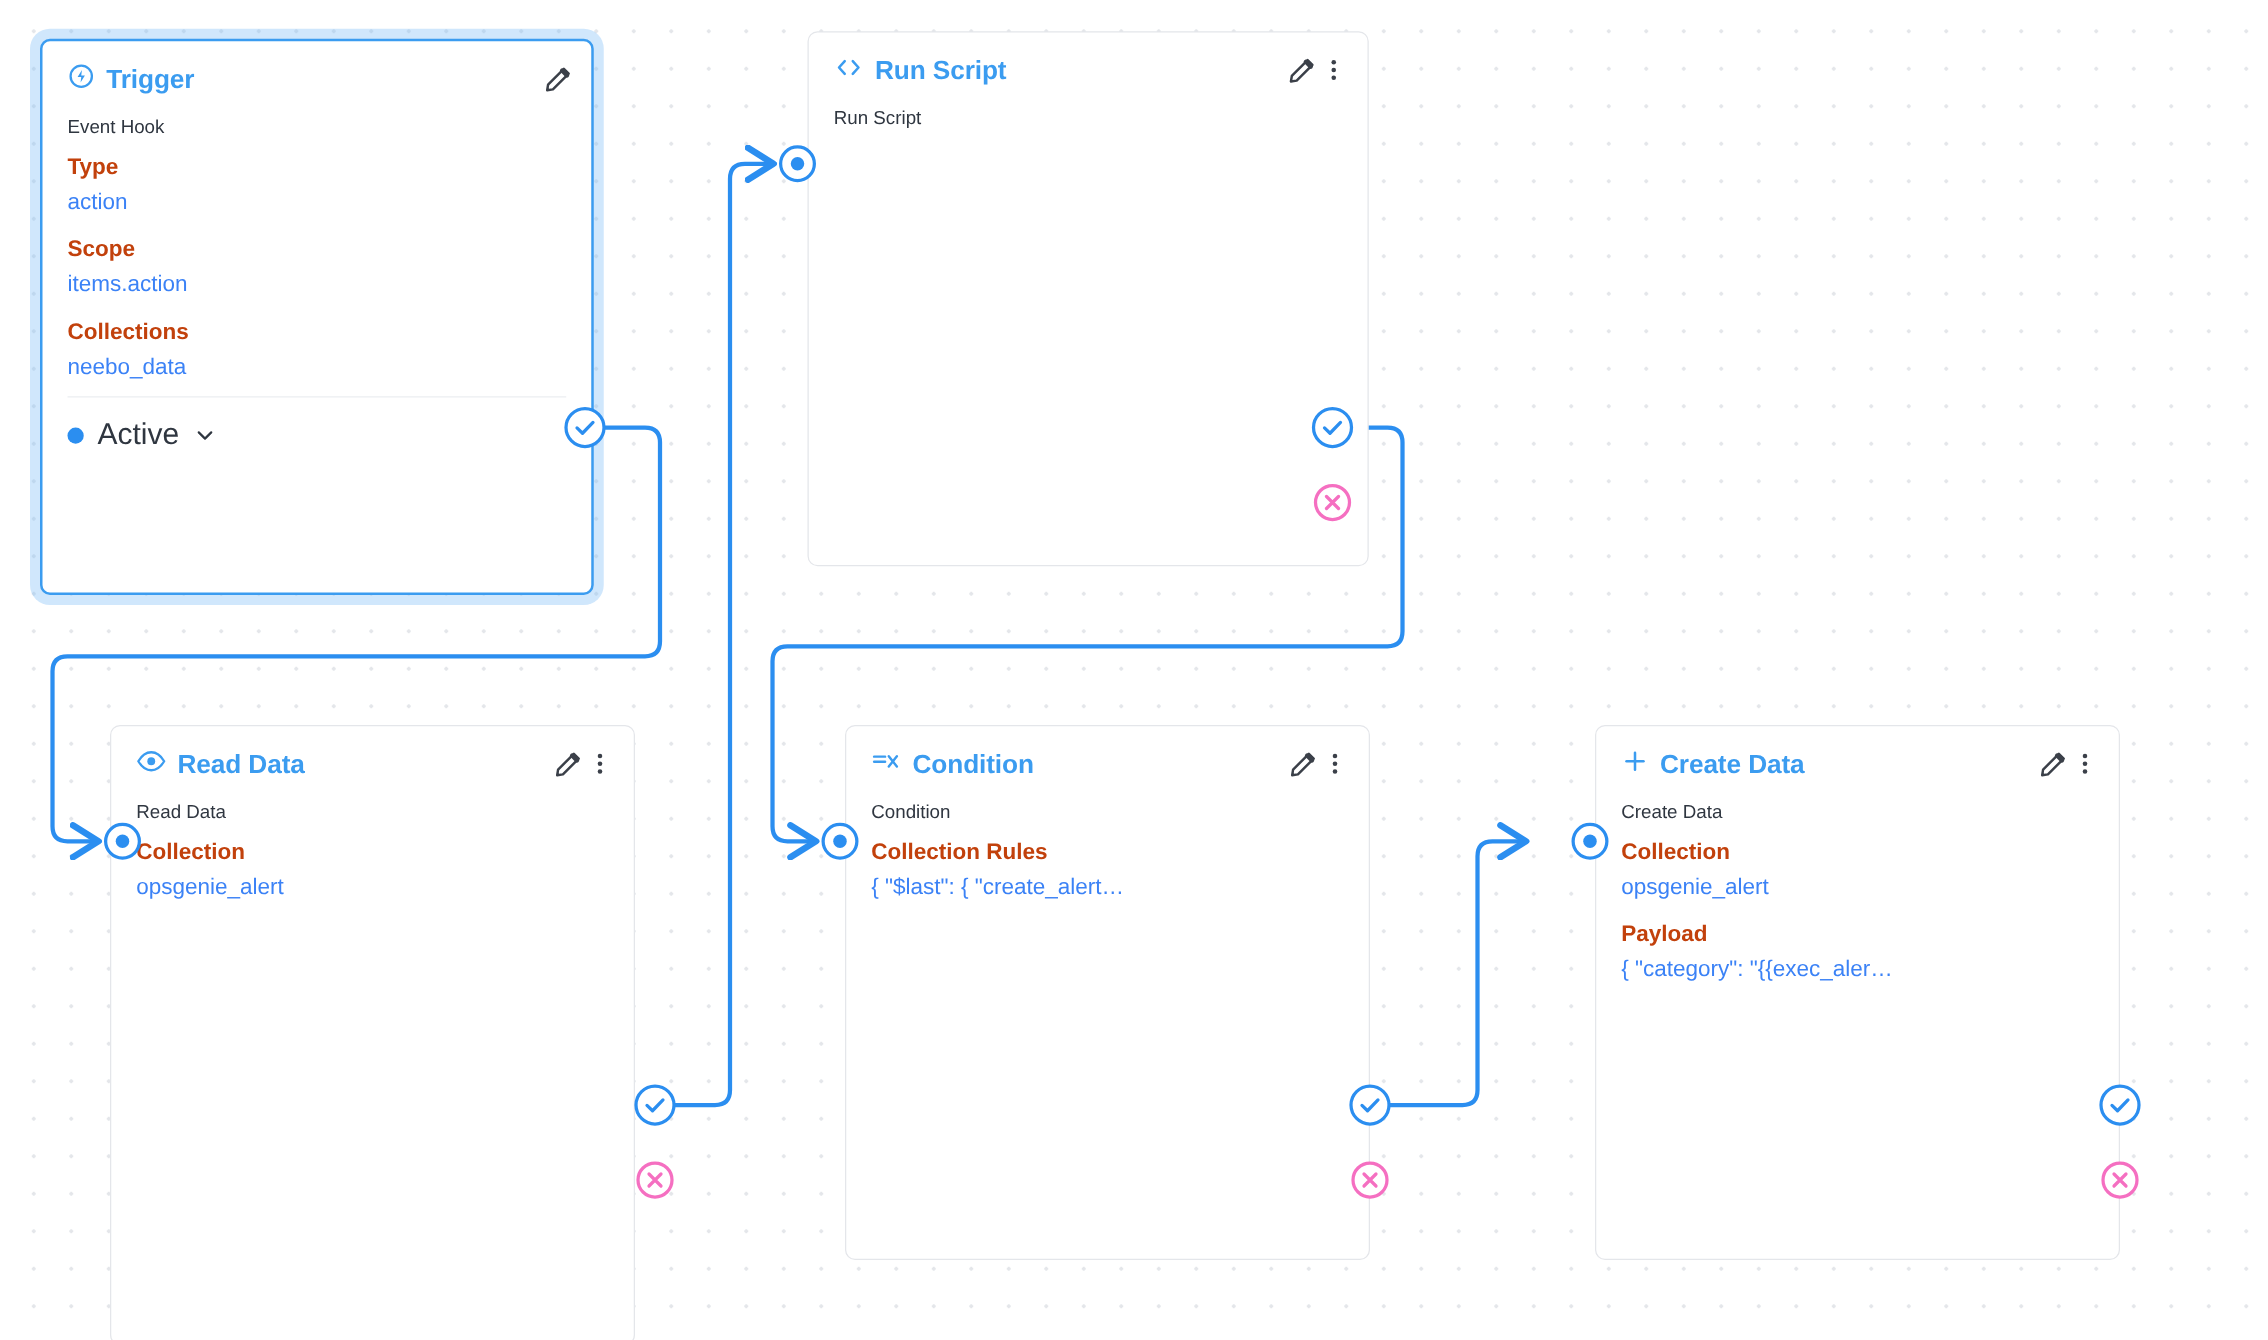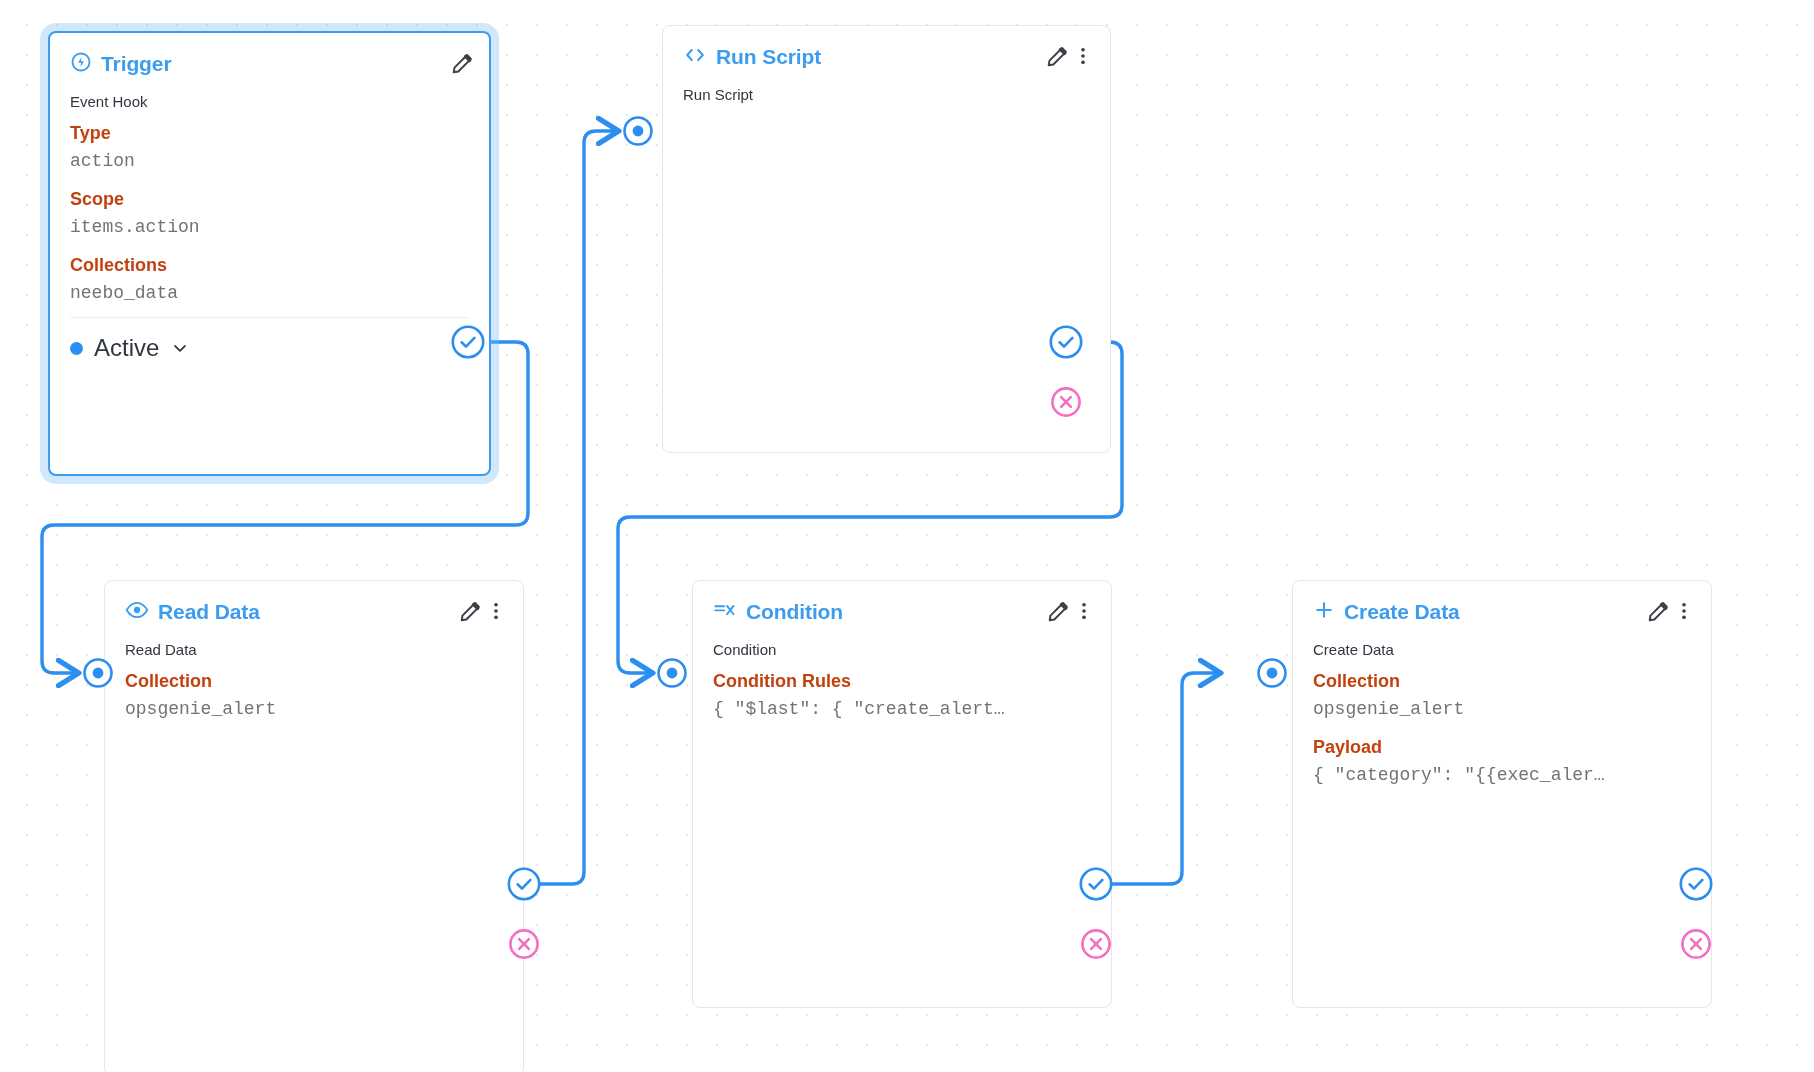--- a/index.html
+++ b/index.html
@@ -26,21 +26,20 @@
   }
 
   
   .node {
     position: absolute;
     background: #ffffff;
     border: 1px solid #e4e6ea;
     border-radius: 8px;
     box-sizing: border-box;
     z-index: 2;
-    margin-left: 16px;
   }
   .node.trigger {
     border: 2px solid #3b9cf0;
     box-shadow: 0 0 0 8px rgba(120,185,245,0.35);
     border-radius: 8px;
   }
   .node-header {
     display: flex;
     align-items: center;
     height: 46px;
@@ -74,23 +73,23 @@
     line-height: 30px;
     margin-bottom: 2px;
   }
   .field-label {
     font-size: 18px;
     font-weight: 700;
     color: #c2410c;
     line-height: 28px;
   }
   .field-value {
-    font-family: Liberation Mono, monospace;
+    font-family: Liberation Sans, sans-serif;
     font-size: 18px;
-    color: #737373;
+    color: #3b82f6;
     line-height: 28px;
     white-space: nowrap;
     overflow: hidden;
     margin-bottom: 10px;
   }
   .field-label.solo { margin-top: 10px; }
 
   
   .node-divider {
     height: 1px;
@@ -276,21 +275,21 @@
       <div class="hdr-btn">
         <svg width="22" height="22" viewBox="0 0 24 24" fill="#3b4049">
           <circle cx="12" cy="5.2" r="2.0"></circle>
             <circle cx="12" cy="12" r="2.0"></circle>
             <circle cx="12" cy="18.8" r="2.0"></circle>
         </svg>
       </div>
     </div>
     <div class="node-body">
       <div class="row-name">Condition</div>
-      <div class="field-label">Condition Rules</div>
+      <div class="field-label">Collection Rules</div>
       <div class="field-value">{ "$last": { "create_alert…</div>
     </div>
   </div>
 
   <div class="node" style="left:1276px; top:580px; width:420px; height:428px;">
     <div class="node-header">
       <div class="node-title">
         <span>
           <svg width="22" height="22" viewBox="0 0 24 24" fill="none" stroke="#3b9cf0" stroke-width="2.2" stroke-linecap="round">
             <path d="M12 4.6 V19.4"></path>

